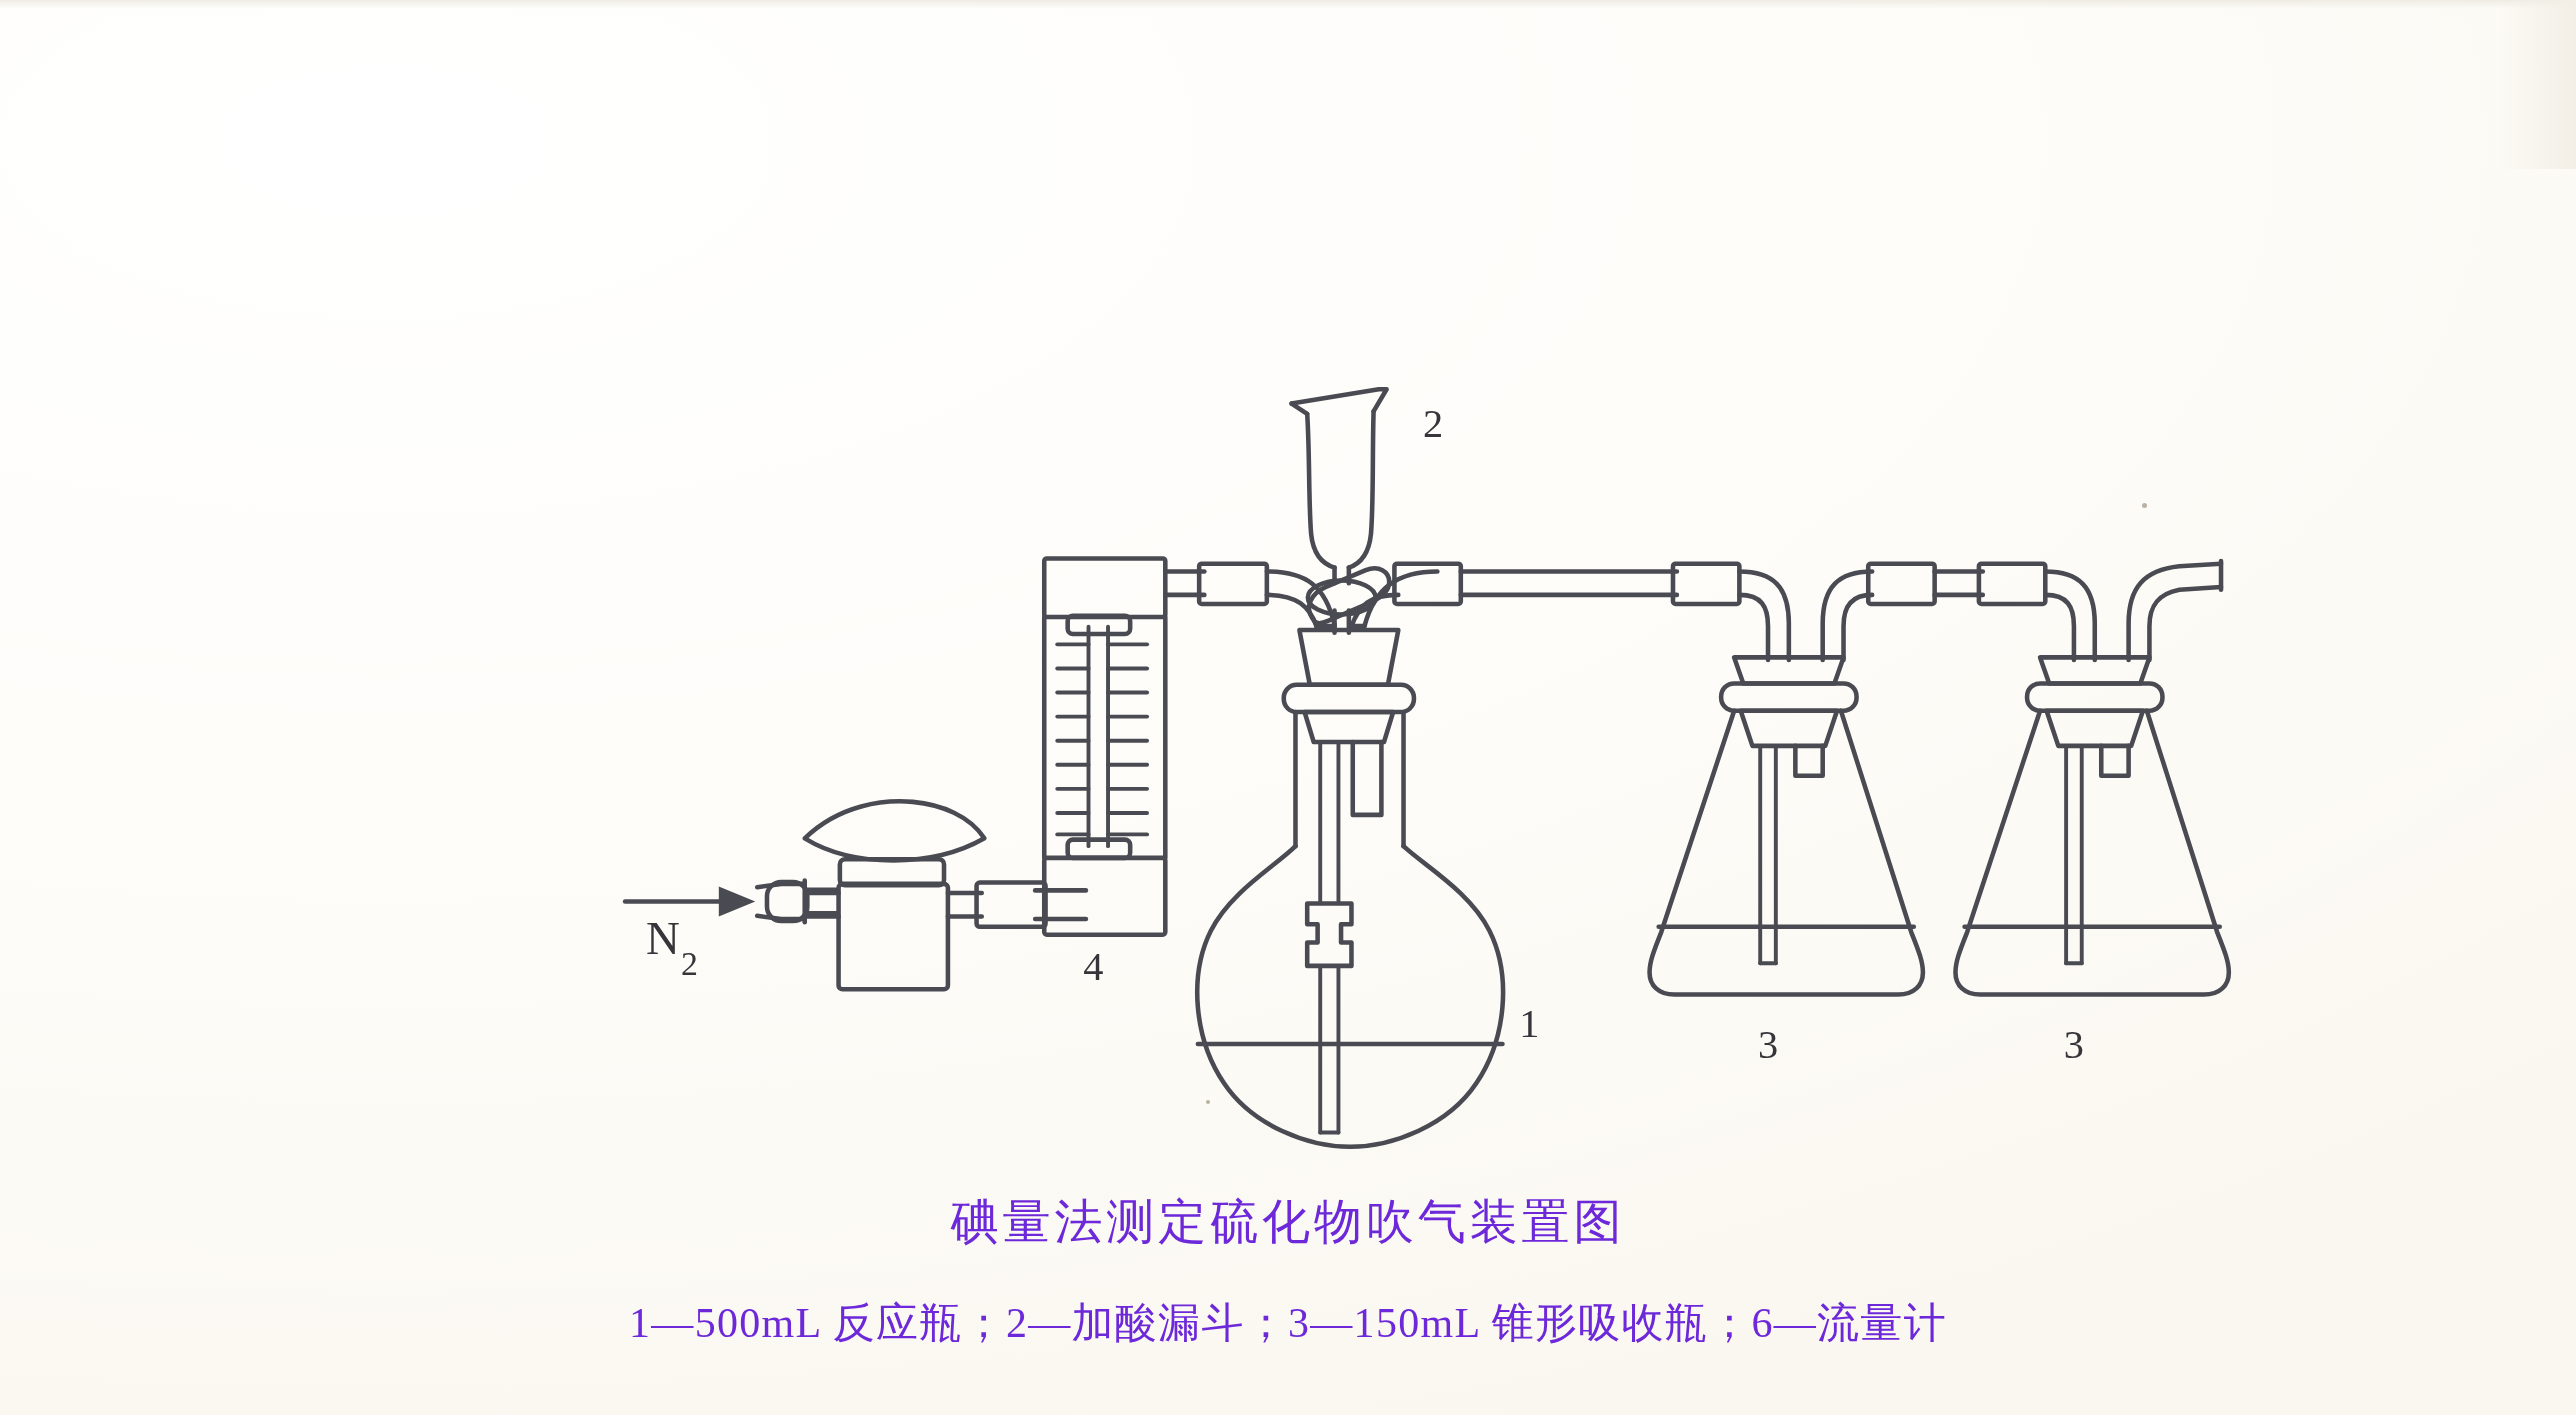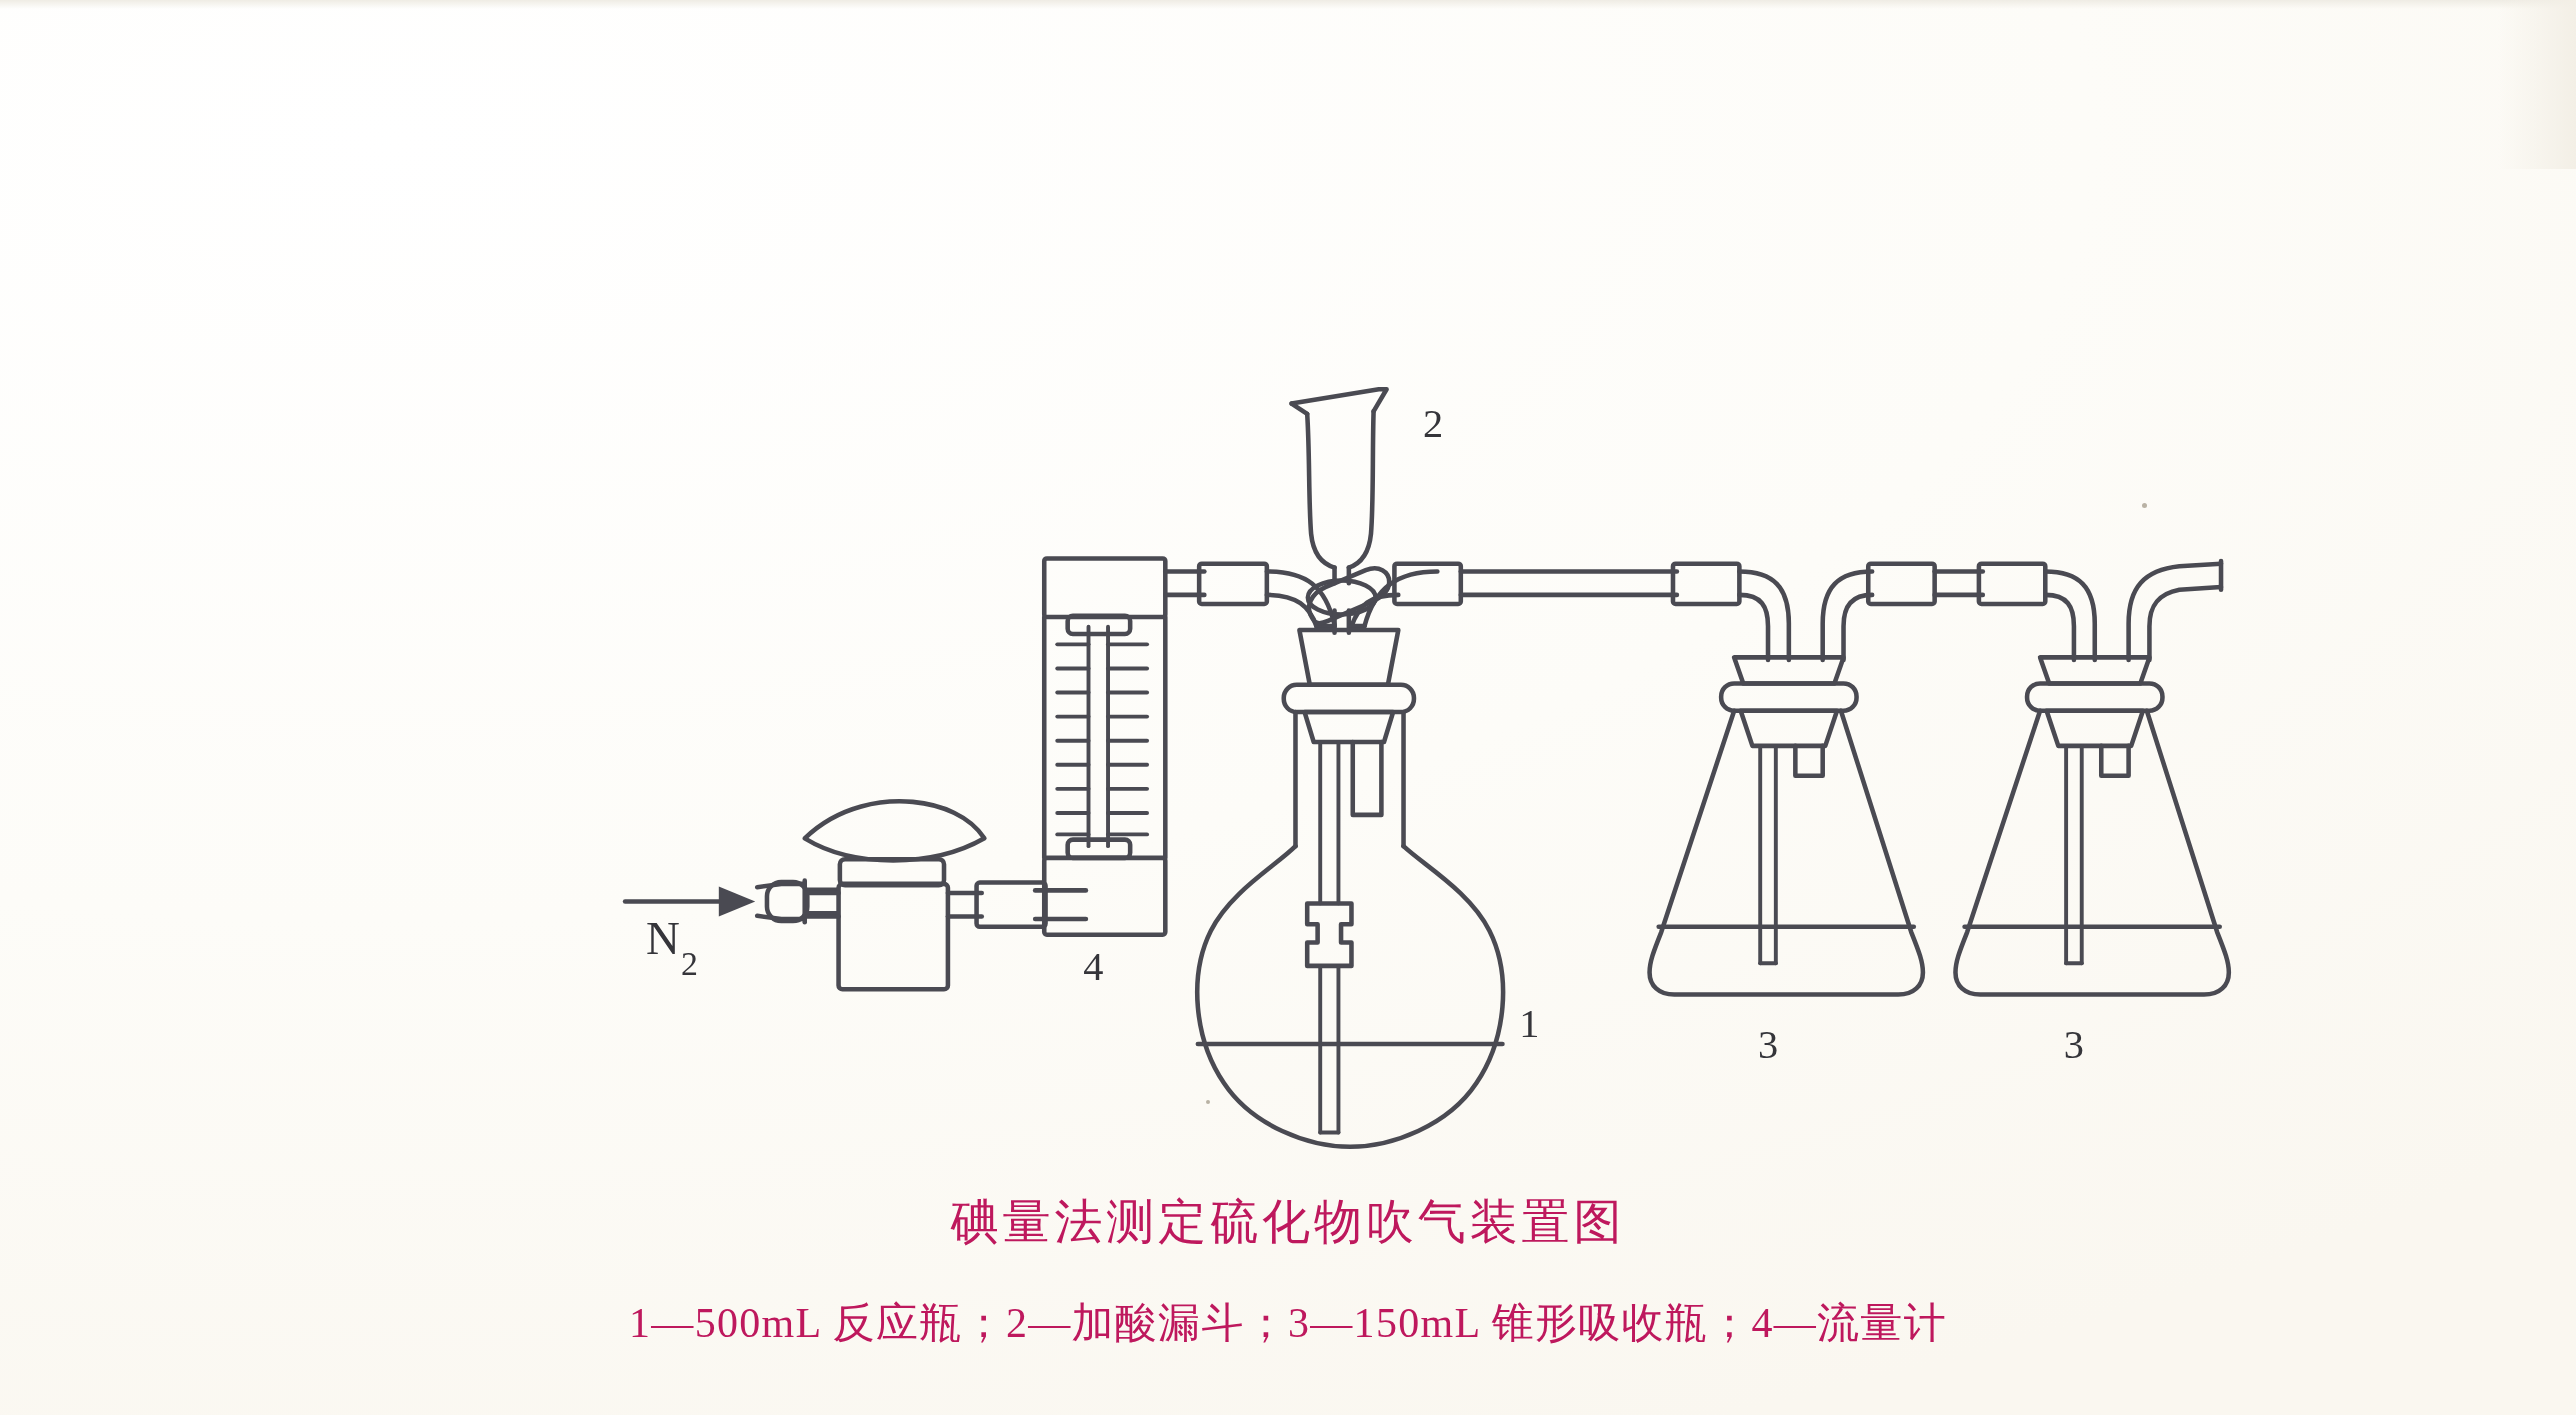--- a/index.html
+++ b/index.html
@@ -40,21 +40,21 @@
     position: absolute;
     left: 0; top: 0;
     width: 2576px;
     height: 1415px;
   }
   .caption-block {
     position: absolute;
     left: 0;
     width: 2576px;
     text-align: center;
-    color: #be185d;
+    color: #6d28d9;
   }
   #figure-title {
     top: 1190px;
     font-size: 48px;
     letter-spacing: 3.9px;
   }
   #figure-legend {
     top: 1295px;
     font-size: 42px;
     letter-spacing: 1.3px;
@@ -348,16 +348,16 @@
 
     <g>
       <text class="num" x="992" y="1466" style="font-size:72px;">N</text>
       <text class="num" x="1046" y="1498" style="font-size:52px;">2</text>
     </g>
 
   </svg>
 
   <div class="caption-block" id="figure-title">碘量法测定硫化物吹气装置图</div>
 
-  <div class="caption-block" id="figure-legend">1—500mL 反应瓶；2—加酸漏斗；3—150mL 锥形吸收瓶；4—流量计</div>
+  <div class="caption-block" id="figure-legend">1—500mL 反应瓶；2—加酸漏斗；3—150mL 锥形吸收瓶；6—流量计</div>
 
 </div>
 
 
 </body></html>

